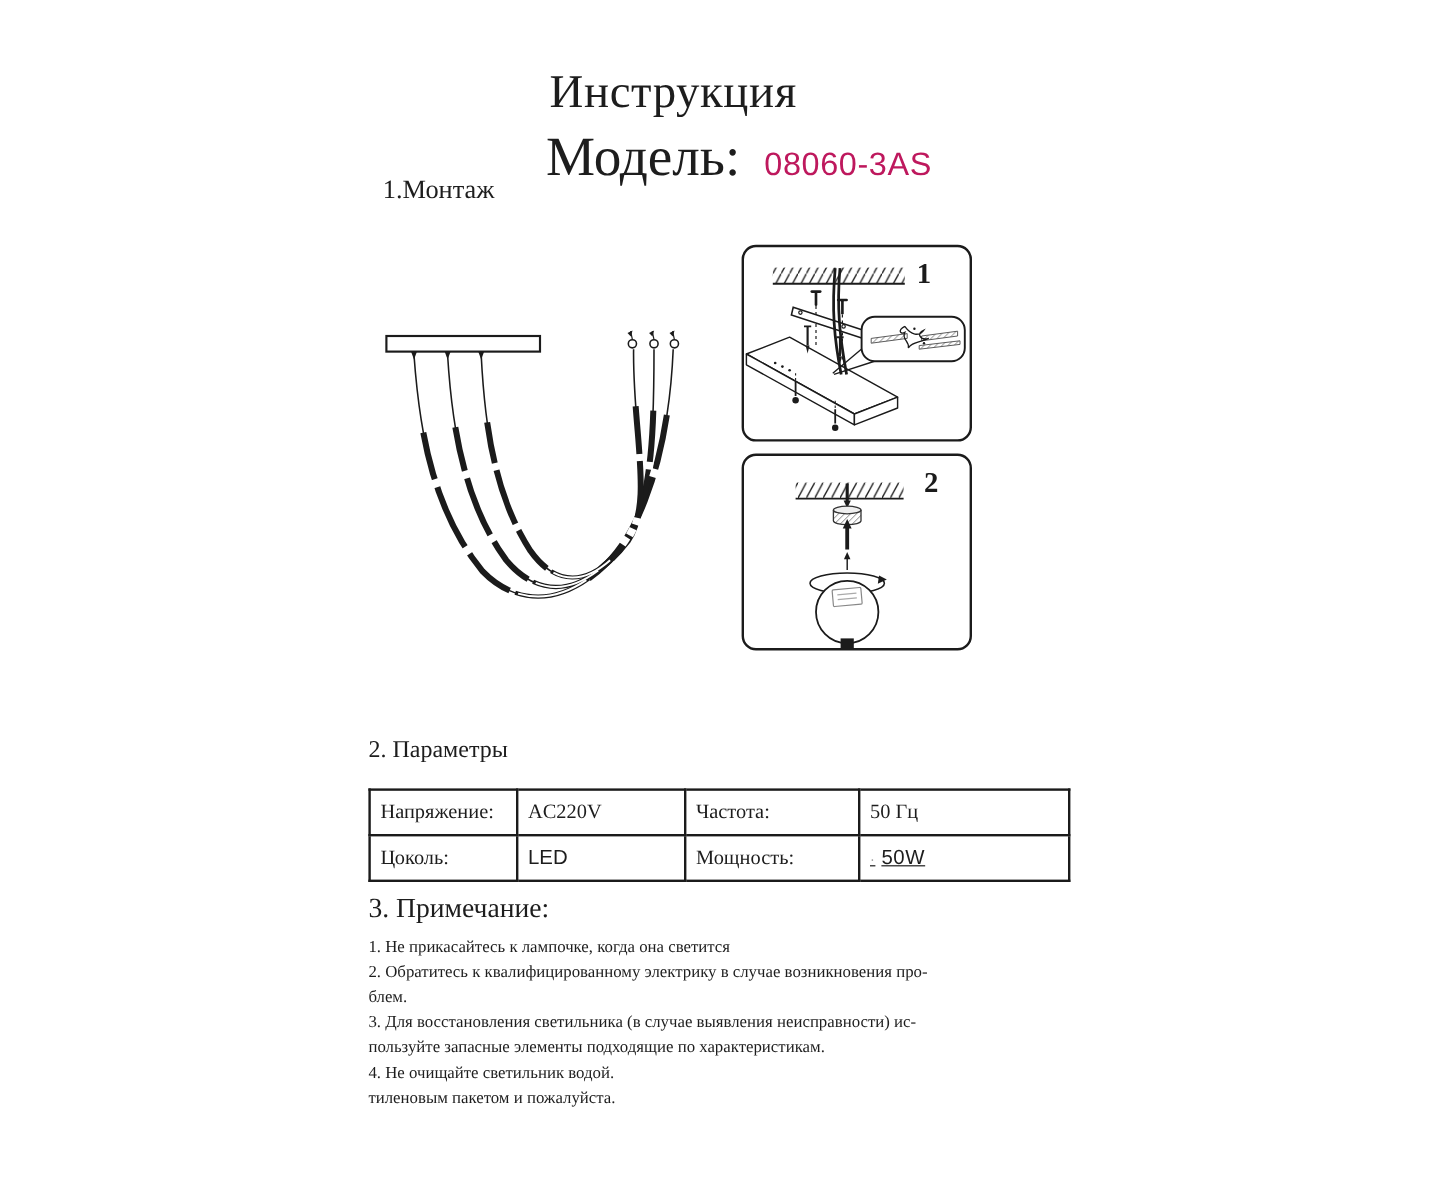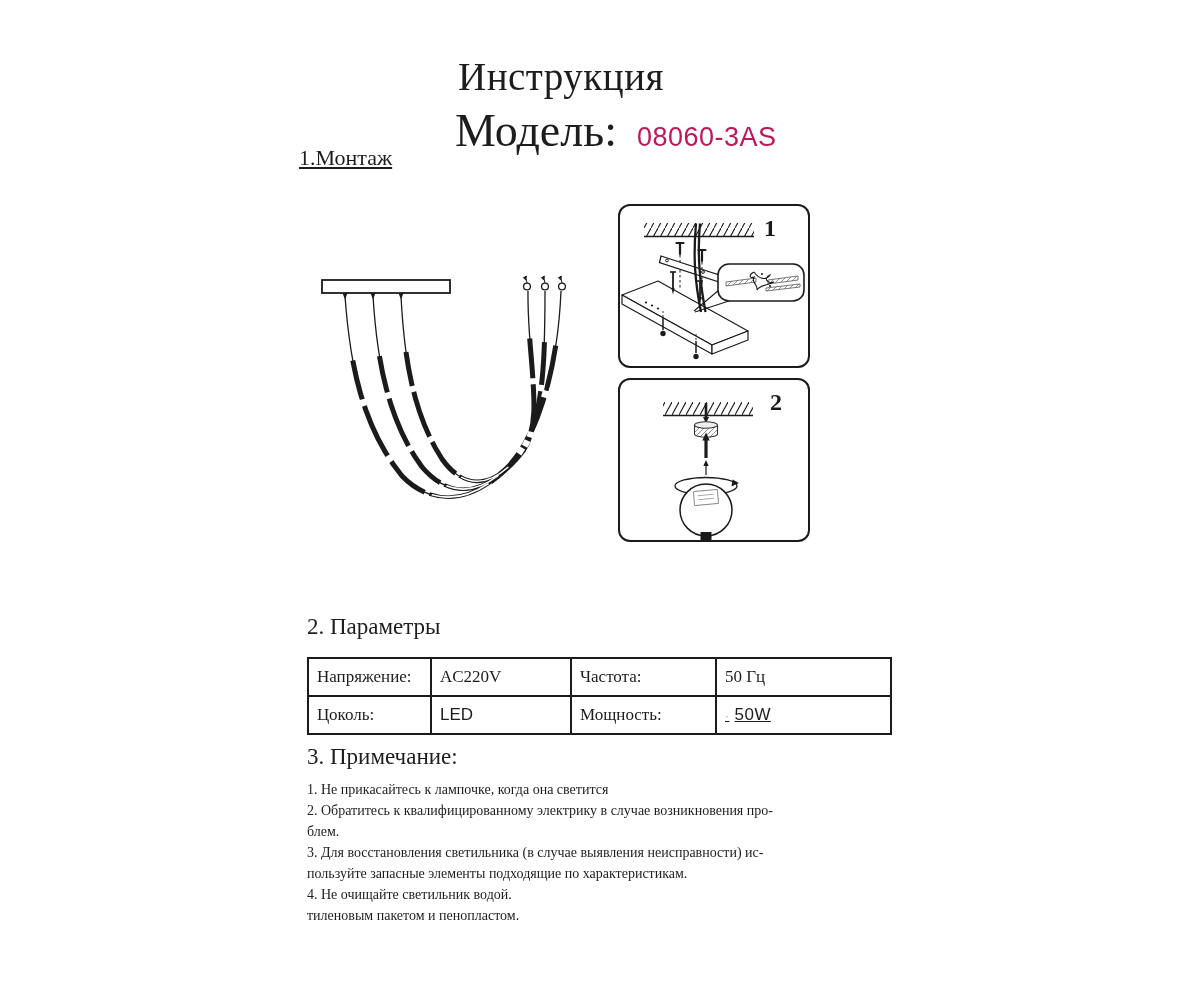--- a/index.html
+++ b/index.html
@@ -3,22 +3,22 @@
 <meta charset="utf-8">
 <style>
   html,body{margin:0;padding:0;background:#fff;}
   .page{position:relative;width:1008px;height:1000px;background:#ffffff;overflow:hidden;
         font-family:"Liberation Serif", serif;color:#1d1d1d;}
   .abs{position:absolute;}
   .title{left:458px;top:54px;font-size:39px;letter-spacing:0.5px;}
   .model-row{left:455px;top:104px;display:flex;align-items:baseline;}
   .model-label{font-size:46px;}
   .model-value{font-family:"Liberation Sans", sans-serif;font-size:27px;margin-left:20px;letter-spacing:0.5px;color:#be185d;}
-  .h-montage{left:299px;top:145px;font-size:22px;text-decoration:underline;}
-  .h-params{left:307px;top:614px;font-size:23px;}
+  .h-montage{left:319px;top:145px;font-size:22px;}
+  .h-params{left:307px;top:614px;font-size:20px;}
   .h-notes{left:307px;top:744px;font-size:23px;}
   .params-table{left:307px;top:657px;border-collapse:collapse;table-layout:fixed;}
   .params-table td{border:2px solid #1b1b1b;height:36px;vertical-align:middle;
                    padding:0 0 0 8px;font-size:17px;white-space:nowrap;}
   .cell-sans{font-family:"Liberation Sans", sans-serif;font-size:18px;padding-left:14px;}
   .cell-sans-sm{font-family:"Liberation Sans", sans-serif;font-size:15px;letter-spacing:0.5px;text-decoration:underline;}
   .power-mark{color:#9a9a9a;font-size:12px;margin-right:5px;}
   .notes{left:307px;top:779px;font-size:14px;line-height:21px;white-space:nowrap;}
   .fig{background:#fff;}
   svg{display:block;}
@@ -236,16 +236,16 @@
 
   <div class="abs h-notes">3. Примечание:</div>
 
   <div class="abs notes">
     <div>1. Не прикасайтесь к лампочке, когда она светится</div>
     <div>2. Обратитесь к квалифицированному электрику в случае возникновения про-</div>
     <div>блем.</div>
     <div>3. Для восстановления светильника (в случае  выявления неисправности) ис-</div>
     <div>пользуйте запасные элементы подходящие по характеристикам.</div>
     <div>4. Не очищайте  светильник водой.</div>
-    <div>тиленовым пакетом и пенопластом.</div>
+    <div>тиленовым пакетом и пожалуйста.</div>
   </div>
 
 </div>
 
 </body></html>

